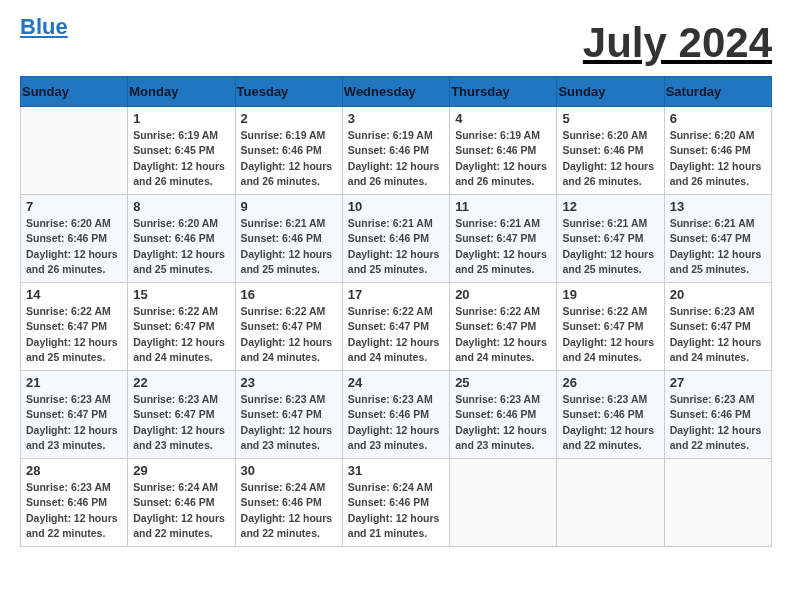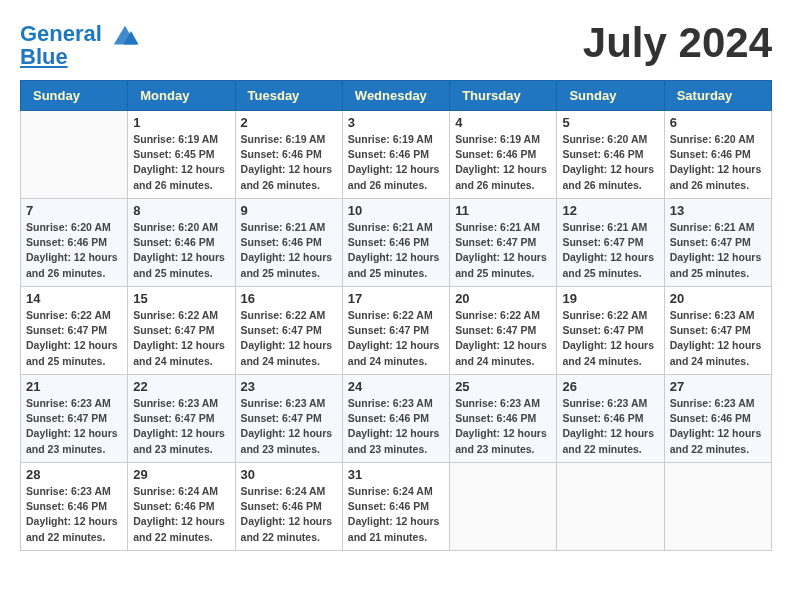--- a/index.html
+++ b/index.html
@@ -29,41 +29,42 @@
     .logo-text span {
       color: #1a7abf;
     }
     .logo-icon {
       width: 30px;
       height: 30px;
       margin-left: 2px;
     }
     .title-area {
       text-align: center;
+      text-decoration: underline;
     }
     .month-title {
       font-size: 42px;
       font-weight: bold;
       color: #333;
       line-height: 1.1;
     }
     .location {
       font-size: 16px;
       color: #555;
     }
     table {
       width: 100%;
       border-collapse: collapse;
       table-layout: fixed;
     }
     thead tr th {
       background-color: #2176c2;
-      color: #fef9c3;
+      color: #0f172a;
       font-size: 13px;
-      padding: 7px 12px;
+      padding: 7px 1px;
       text-align: left;
       border: 1px solid #1a65a8;
     }
     tbody tr td {
       border: 1px solid #ccc;
       vertical-align: top;
       padding: 4px 5px;
       min-height: 80px;
       height: 88px;
       font-size: 11px;
@@ -89,29 +90,20 @@
     .empty-cell {
       background: #f9f9f9;
     }
   </style>
 </head>
 <body>
 
 <div class="header">
   <div class="logo">
     <div>
-      <div style="display:flex;align-items:center;">
-        <div class="logo-text">
-          <span>General</span>
-          <svg class="logo-icon" viewBox="0 0 40 35" style="display:inline-block;vertical-align:middle;margin-left:2px;">
-            <polygon points="5,30 20,5 35,30" fill="#2176c2" opacity="0.85"></polygon>
-            <polygon points="18,30 28,12 38,30" fill="#2176c2"></polygon>
-          </svg>
-        </div>
-      </div>
       <div style="font-size:22px;font-weight:bold;color:#2176c2;margin-top:-6px;text-decoration:underline;">Blue</div>
     </div>
   </div>
   <div class="title-area">
     <div class="month-title">July 2024</div>
   </div>
 </div>
 
 <table>
   <thead>

